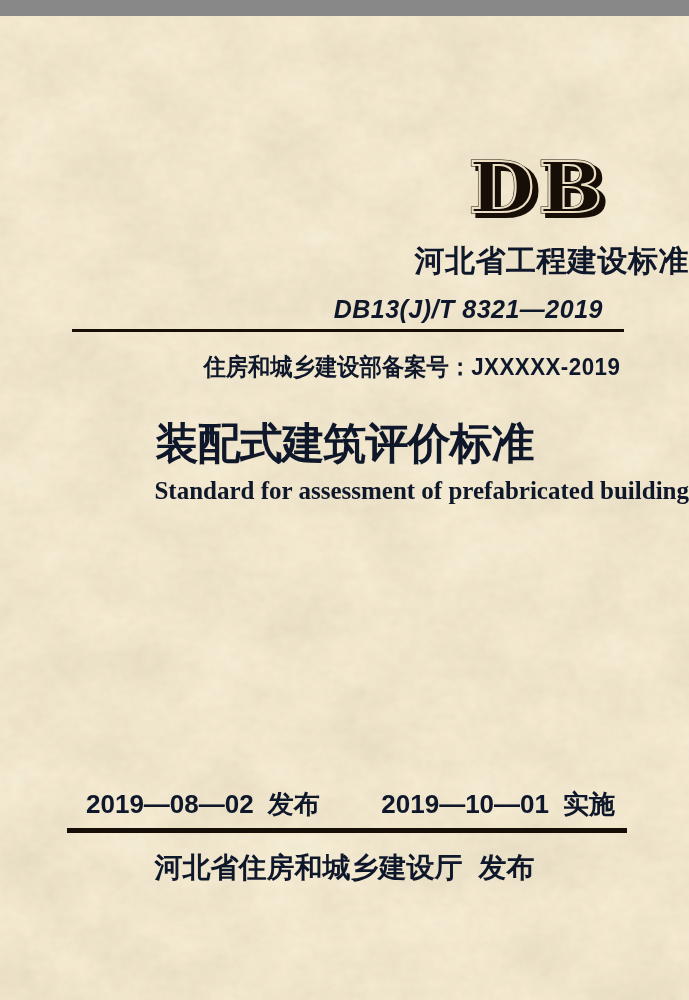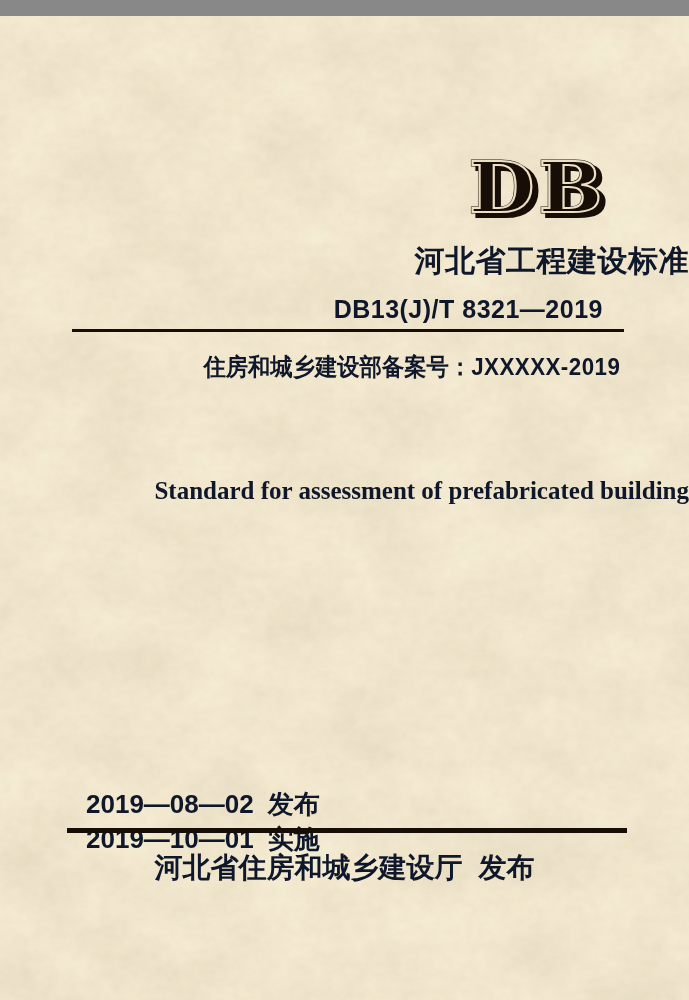--- a/index.html
+++ b/index.html
@@ -54,20 +54,21 @@
   }
 
   
   .std-number {
     right: 86px;
     top: 279px;
     font-size: 25px;
     font-weight: 700;
     letter-spacing: 0.5px;
     white-space: nowrap;
+    font-style: italic;
   }
 
   .rule-thin {
     left: 72px;
     top: 313px;
     width: 552px;
     height: 3px;
     background: #170f07;
   }
 
@@ -106,21 +107,20 @@
   
   .dates-row {
     left: 86px;
     right: 74px;
     top: 771px;
     display: flex;
     justify-content: space-between;
     font-size: 26px;
     font-weight: 600;
     white-space: nowrap;
-    flex-direction: column;
   }
   .dates-row .date-label { margin-left: 14px; }
 
   .rule-thick {
     left: 67px;
     top: 812px;
     width: 560px;
     height: 5px;
     background: #170f07;
   }
@@ -174,20 +174,21 @@
   <div class="layer category">河北省工程建设标准</div>
 
   <div class="layer std-number">DB13(J)/T 8321—2019</div>
 
   <div class="layer rule-thin"></div>
 
   <div class="layer record-number">
     <span>住房和城乡建设部备案号：</span><span class="latin">JXXXXX-2019</span>
   </div>
 
+  <div class="layer title-zh">装配式建筑评价标准</div>
 
   <div class="layer title-en">Standard for assessment of prefabricated building</div>
 
   <div class="layer dates-row">
     <div class="date-item">
       <span>2019—08—02</span><span class="date-label">发布</span>
     </div>
     <div class="date-item">
       <span>2019—10—01</span><span class="date-label">实施</span>
     </div>

